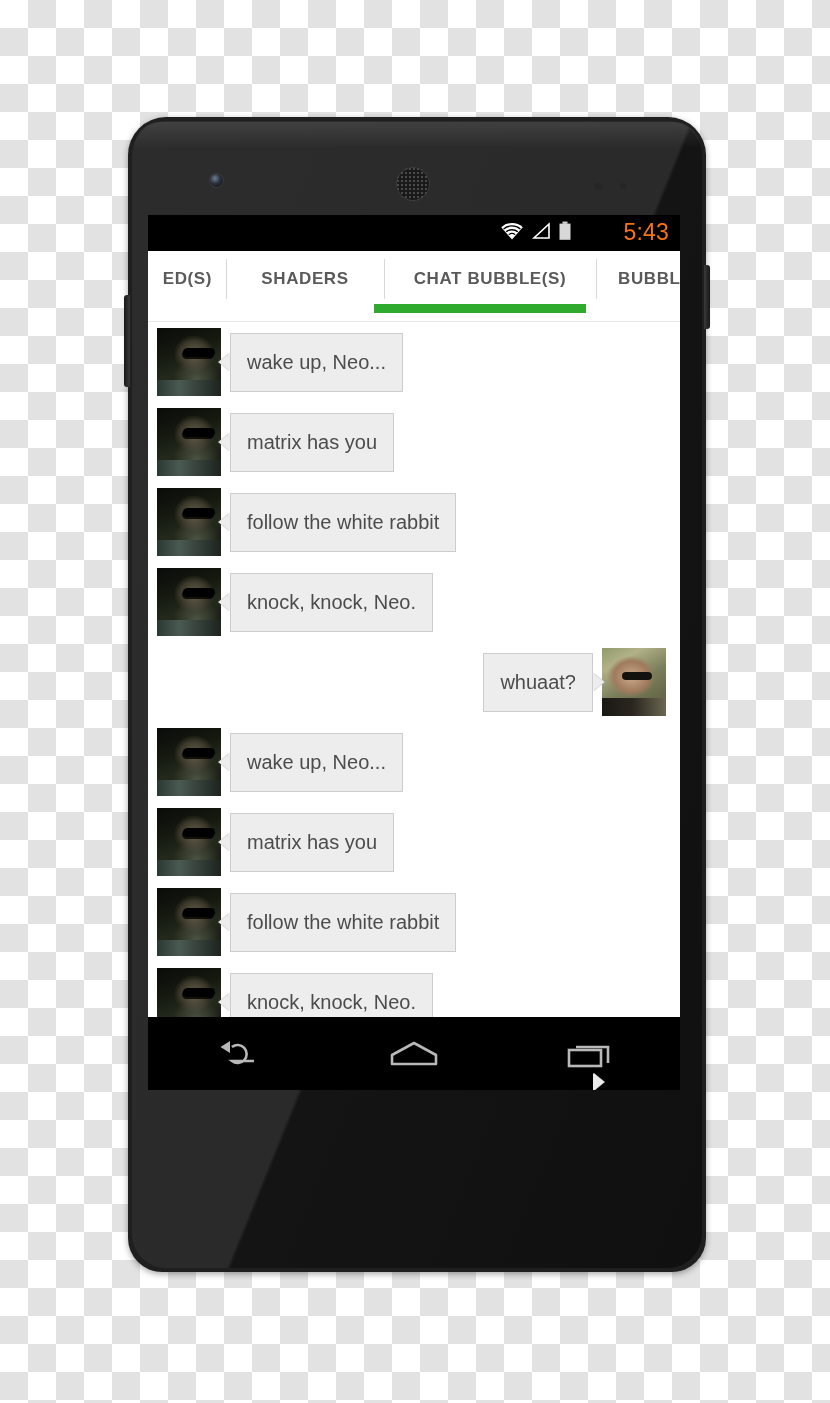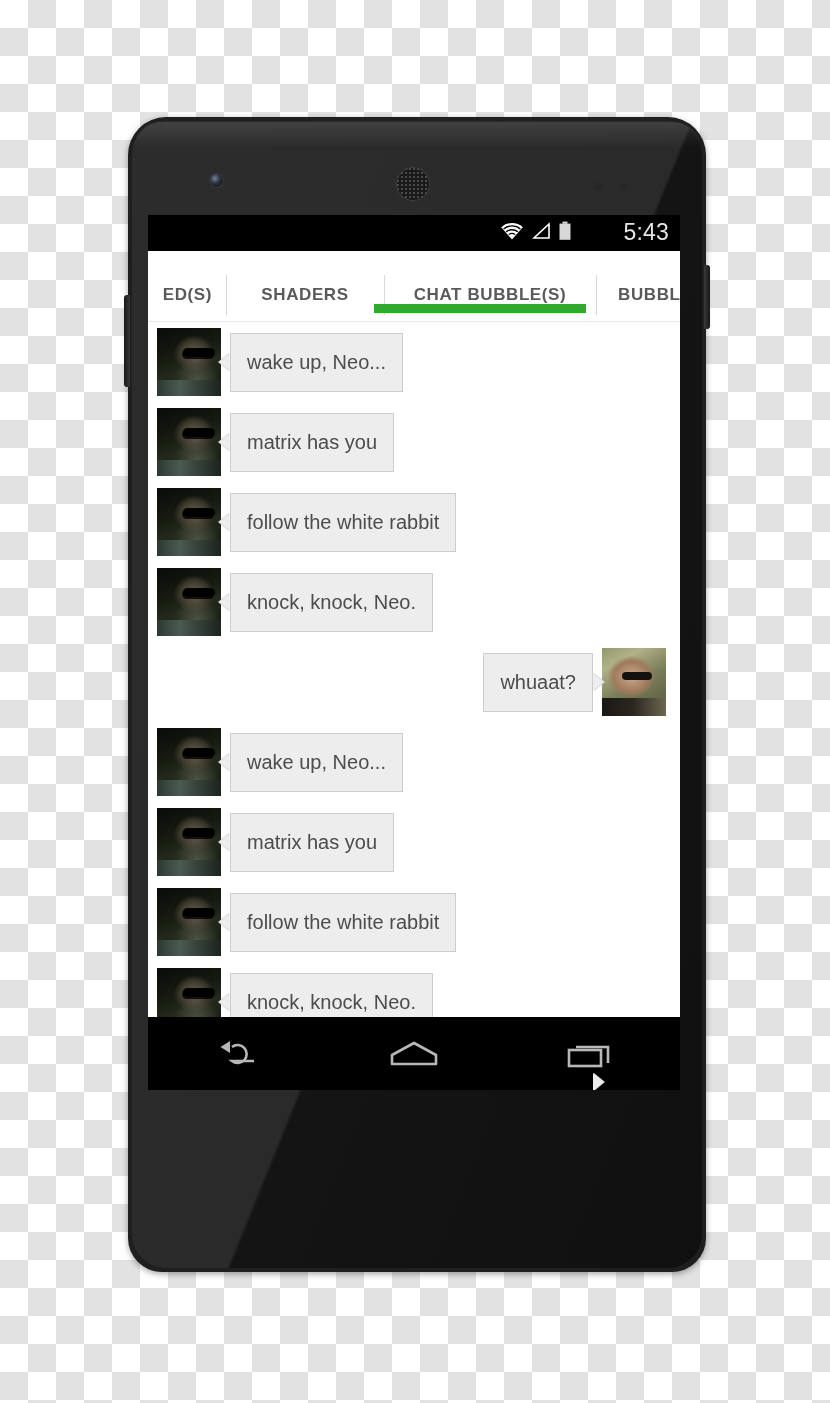--- a/index.html
+++ b/index.html
@@ -114,21 +114,21 @@
     height: 36px;
     background: #000000;
     display: flex;
     align-items: center;
     justify-content: flex-end;
     padding-right: 11px;
     gap: 7px;
   }
   .sb-icon { display: block; }
   #sb-time {
-    color: #e5e5e5;
+    color: #f97316;
     font-size: 23px;
     letter-spacing: 0.2px;
     line-height: 1;
     padding-bottom: 2px;
     margin-left: 44px;
   }
 
   
   #tabbar {
     position: relative;
@@ -143,21 +143,20 @@
     align-items: center;
     justify-content: center;
     color: #5a5a5a;
     font-size: 17px;
     font-weight: bold;
     letter-spacing: 0.6px;
     white-space: nowrap;
     position: relative;
     flex: 0 0 auto;
     height: 56px;
-    margin-top: 16px;
   }
   .tab + .tab::before {
     content: "";
     position: absolute;
     left: 0; top: 8px; bottom: 8px;
     width: 1px;
     background: #d8d8d8;
   }
   #tab-0 { width: 78px; justify-content: flex-end; padding-right: 14px; }
   #tab-1 { width: 212px; }

